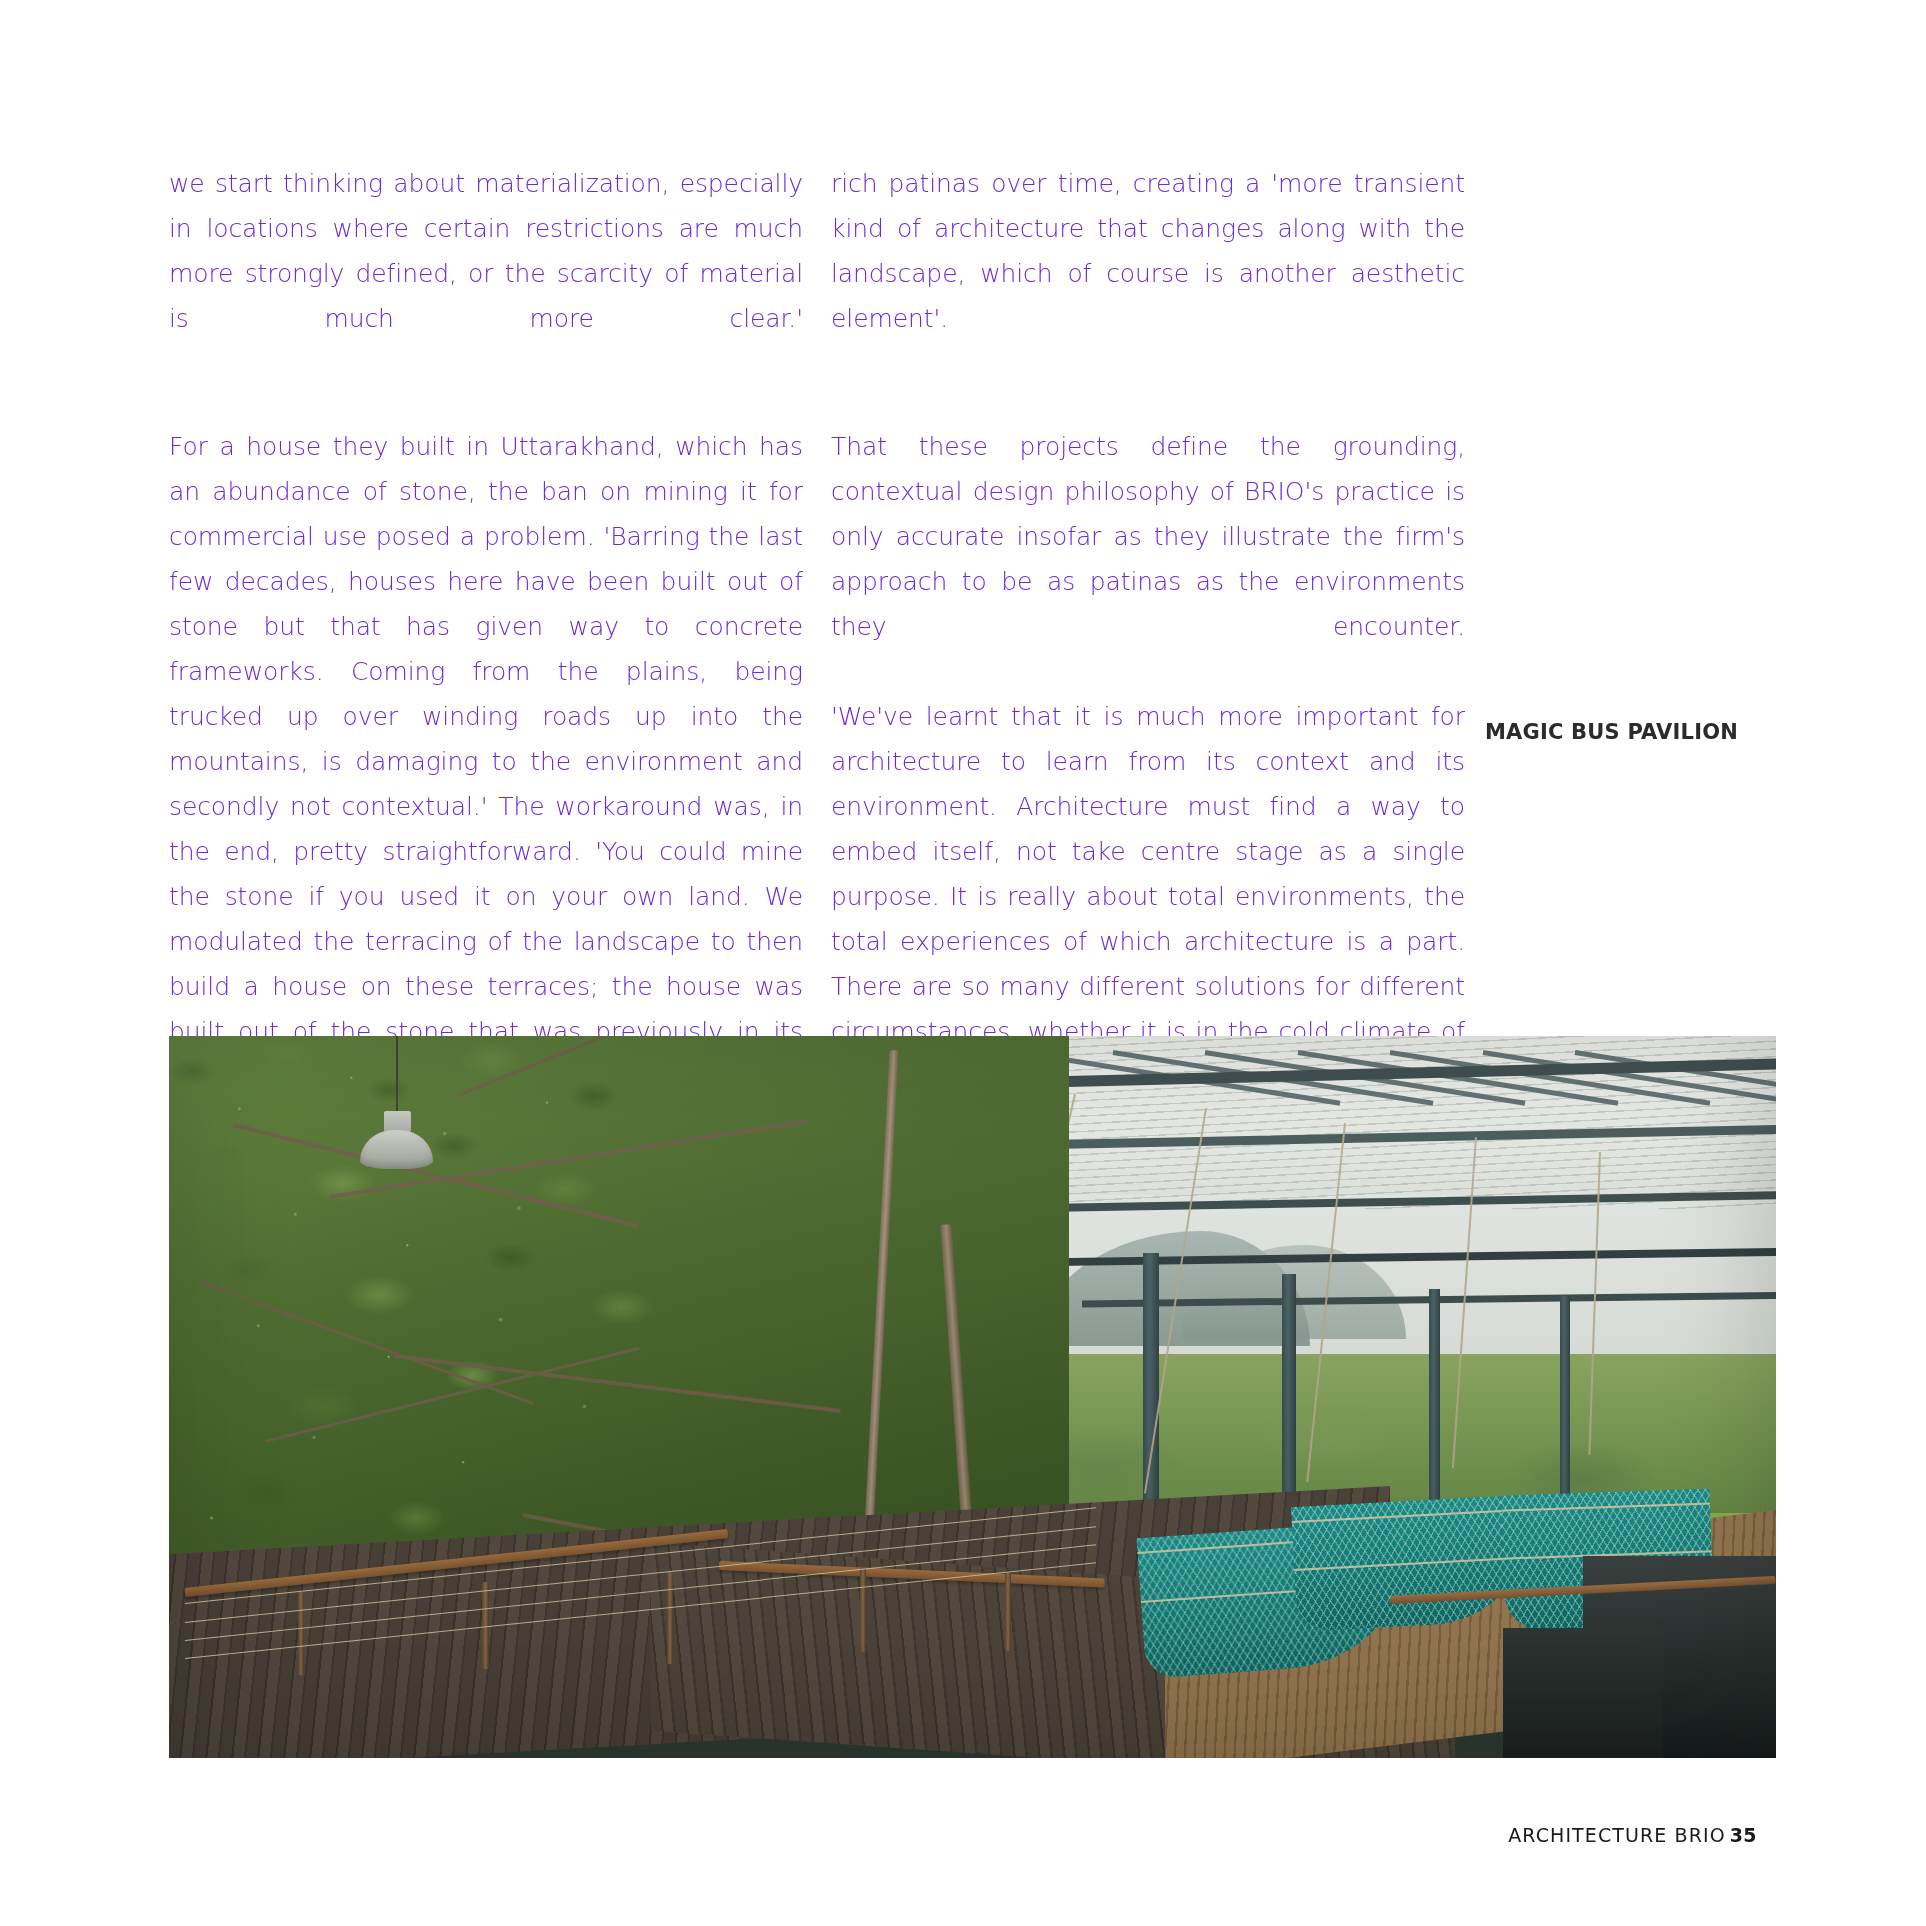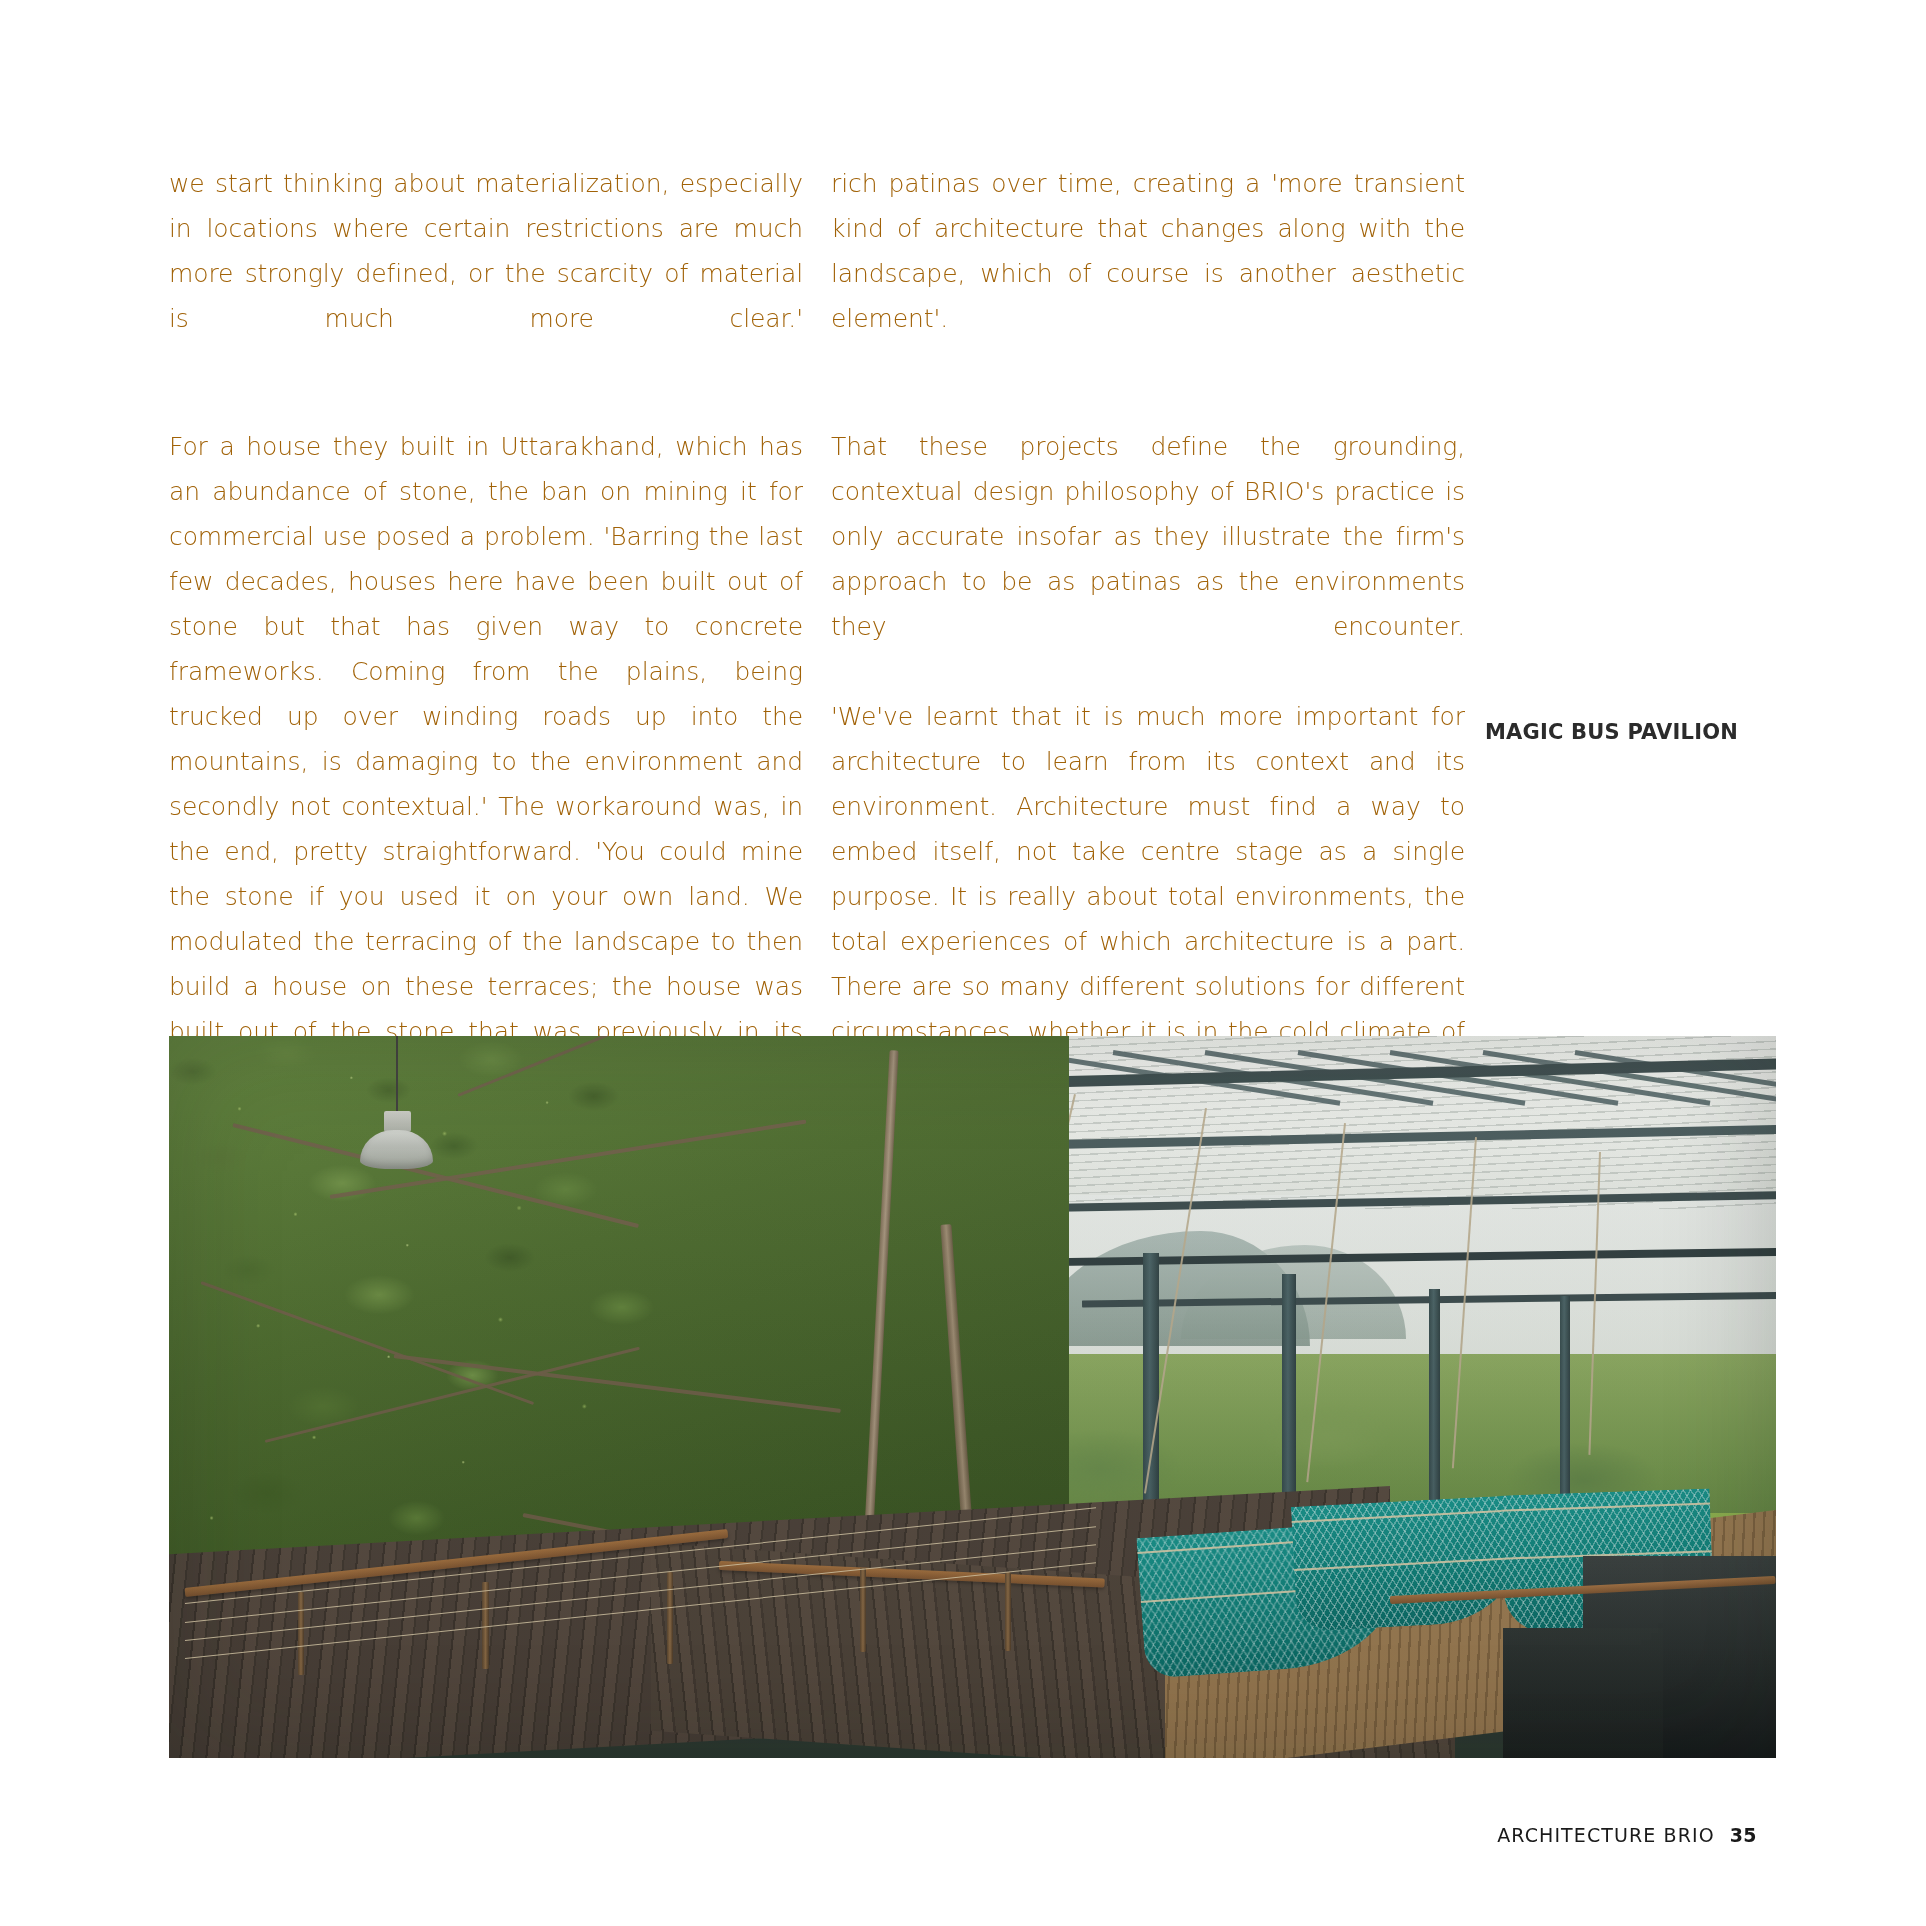--- a/index.html
+++ b/index.html
@@ -24,21 +24,21 @@
   }
   .col{box-sizing:border-box;}
   .col-a{width:634px;}
   .col-gap1{width:28px;}
   .col-b{width:634px;}
 
   .body-p{
     margin:0 0 38px 0;
     font-size:25px;
     line-height:45px;
-    color:#a16207;
+    color:#6d28d9;
     text-align:justify;
     letter-spacing:-0.1px;
     font-weight:350;
   }
   .body-p:last-child{margin-bottom:0;}
   .body-p.tight{margin-bottom:0;}
 
   
   .body-p::after{content:"";display:inline-block;width:100%;}
 
@@ -69,21 +69,21 @@
   
   .footer{
     position:absolute;
     right:169px;
     bottom:80px;
     font-size:19px;
     letter-spacing:1.1px;
     color:#1a1a1a;
     white-space:nowrap;
   }
-  .footer .pageno{font-weight:700;margin-left:15px;letter-spacing:0.4px;}
+  .footer .pageno{font-weight:700;margin-left:4px;letter-spacing:0.4px;}
 
   
   .photo{
     position:absolute;
     left:169px; top:1036px;
     width:1607px; height:722px;
     overflow:hidden;
     background:#2e3b33;
   }
   .photo *{position:absolute;}

